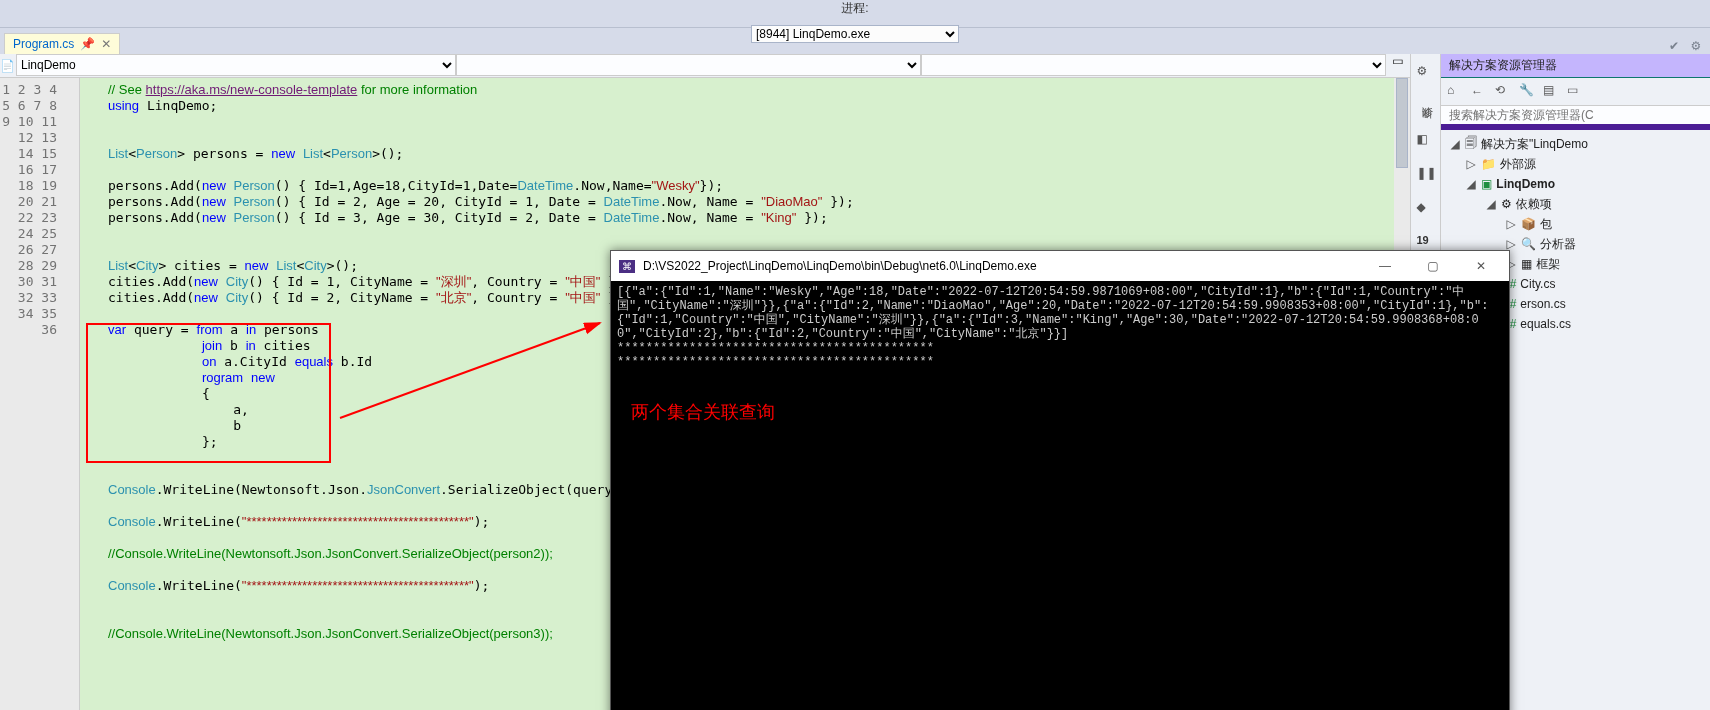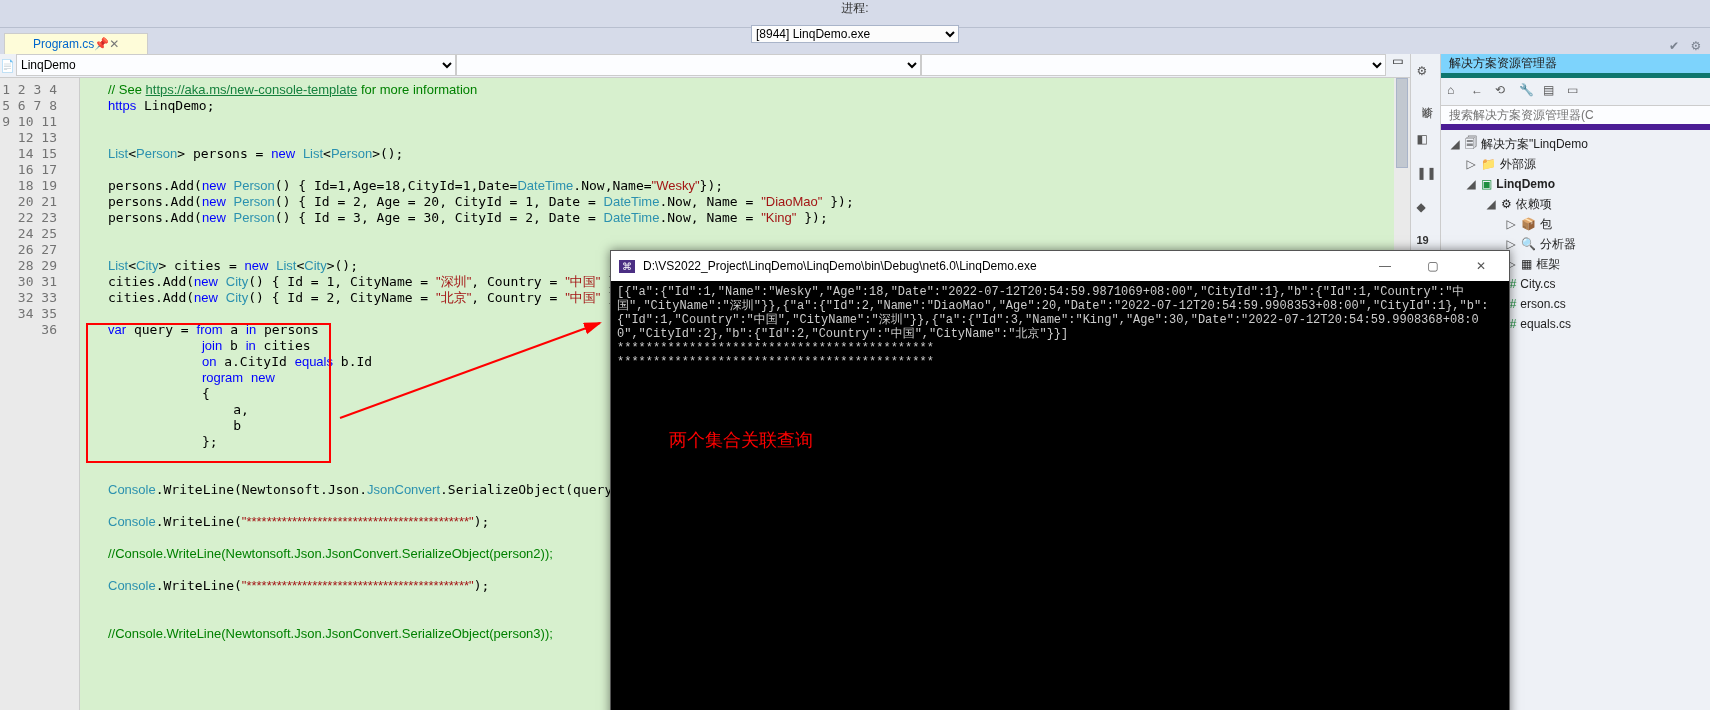--- a/index.html
+++ b/index.html
@@ -4,47 +4,47 @@
 <style>
 *{box-sizing:border-box;margin:0;padding:0;font-family:"Microsoft YaHei","Segoe UI",sans-serif;}
 body{background:#d6dbe9;width:1710px;height:710px;overflow:hidden;font-size:12px;}
 .toolbar{height:28px;background:#d6dbe9;border-bottom:1px solid #b8bfcf;display:flex;align-items:center;padding:0 6px;gap:8px;flex-direction:column;}
 .toolbar .lbl{color:#333;}
 .toolbar select{height:20px;font-size:12px;border:1px solid #a9b4c9;background:#fcfcfc;}
 .sep{width:1px;height:18px;background:#b8bfcf;}
 .ticon{width:16px;height:16px;display:inline-flex;align-items:center;justify-content:center;color:#7a828f;}
 .ticon svg{width:14px;height:14px;}
 .tabstrip{height:26px;background:#d6dbe9;display:flex;align-items:flex-end;padding-left:4px;}
-.tab{background:#fefcd9;border:1px solid #cccccc;border-bottom:none;padding:3px 28px;display:flex;align-items:center;gap:0;color:#0066cc;font-size:12px;}
+.tab{background:#fefcd9;border:1px solid #cccccc;border-bottom:none;padding:3px 8px;display:flex;align-items:center;gap:6px;color:#0066cc;font-size:12px;}
 .tab .pin{color:#777;cursor:pointer;}
 .tab .close{color:#777;cursor:pointer;}
 .main{display:flex;height:calc(100% - 54px);}
 .editor-col{flex:1;display:flex;flex-direction:column;min-width:0;position:relative;}
 .combo-row{height:24px;background:#eef1f6;border-bottom:1px solid #cccccc;display:flex;}
 .combo-row select{flex:1;height:22px;border:1px solid #cccccc;font-size:12px;background:#fcfdff;}
 .code-wrap{flex:1;display:flex;background:#d7f0ce;position:relative;overflow:hidden;}
 .gutter{width:80px;background:#eaeaea;border-right:1px solid #cccccc;text-align:right;color:#737373;font-family:Consolas,monospace;font-size:13px;line-height:16px;padding:4px 22px 4px 0;}
 .code{flex:1;font-family:Consolas,monospace;font-size:13px;line-height:16px;padding:4px 0 4px 28px;white-space:pre;color:#000;position:relative;}
 .c-comm{color:#008000;}
 .c-key{color:#0000ff;}
 .c-type{color:#2b91af;}
 .c-str{color:#a31515;}
-.c-link{color:#15803d;text-decoration:underline;}
+.c-link{color:#701a75;text-decoration:underline;}
 .redbox{position:absolute;border:2px solid #ff0000;pointer-events:none;}
 .arrow{position:absolute;pointer-events:none;}
 .console-win{position:absolute;background:#000;border:1px solid #555;box-shadow:0 0 10px rgba(0,0,0,0.5);}
 .console-title{height:30px;background:#fff;display:flex;align-items:center;padding:0 8px;gap:8px;color:#000;font-size:12px;}
 .console-title .spacer{flex:1;}
 .console-title .wbtn{width:40px;text-align:center;color:#555;}
 .console-body{padding:4px 6px;color:#ccc;font-family:Consolas,"Courier New",monospace;font-size:12px;line-height:14px;white-space:pre-wrap;word-break:break-all;}
 .console-annot{position:absolute;color:#ff0000;font-size:18px;line-height:26px;font-family:"Microsoft YaHei";}
 .rightcol{width:30px;background:#eef1f6;border-left:1px solid #cccccc;display:flex;flex-direction:column;align-items:center;padding-top:10px;gap:16px;}
 .rightcol .ic{width:18px;height:18px;color:#555;}
 .solution{width:270px;background:#eef1f6;border-left:1px solid #cccccc;display:flex;flex-direction:column;}
-.sol-title{height:24px;background:#7dd3fc;border-bottom:5px solid #0f766e;display:flex;align-items:center;padding:0 8px;font-size:12px;color:#222;}
+.sol-title{height:24px;background:#c4b5fd;border-bottom:1px solid #0f766e;display:flex;align-items:center;padding:0 8px;font-size:12px;color:#222;}
 .sol-tools{height:28px;border-bottom:1px solid #cccccc;display:flex;align-items:center;padding:0 6px;gap:6px;}
 .sol-tools div{width:18px;height:18px;color:#555;}
 .sol-search{height:24px;border-bottom:6px solid #4c1d95;}
 .sol-search input{width:100%;height:100%;border:none;padding:0 8px;font-size:12px;background:#fcfdff;}
 .tree{flex:1;padding:4px 0;font-size:12px;color:#222;overflow:auto;}
 .tn{display:flex;align-items:center;height:20px;padding-left:8px;gap:4px;}
 .tw{width:12px;text-align:center;color:#555;}
 .scroll-v{position:absolute;right:0;top:0;bottom:0;width:16px;background:#eaeaea;}
 .scroll-thumb{background:#c2c8d0;border:1px solid #a9b4c9;}
 </style>
@@ -134,21 +134,21 @@
 29
 30
 31
 32
 33
 34
 35
 36
 </div>
       <div class="code" id="code"><span class="c-comm">// See </span><span class="c-link">https://aka.ms/new-console-template</span><span class="c-comm"> for more information</span>
-<span class="c-key">https</span> LinqDemo;
+<span class="c-key">using</span> LinqDemo;
 
 
 <span class="c-type">List</span>&lt;<span class="c-type">Person</span>&gt; persons = <span class="c-key">new</span> <span class="c-type">List</span>&lt;<span class="c-type">Person</span>&gt;();
 
 persons.Add(<span class="c-key">new</span> <span class="c-type">Person</span>() { Id=1,Age=18,CityId=1,Date=<span class="c-type">DateTime</span>.Now,Name=<span class="c-str">"Wesky"</span>});
 persons.Add(<span class="c-key">new</span> <span class="c-type">Person</span>() { Id = 2, Age = 20, CityId = 1, Date = <span class="c-type">DateTime</span>.Now, Name = <span class="c-str">"DiaoMao"</span> });
 persons.Add(<span class="c-key">new</span> <span class="c-type">Person</span>() { Id = 3, Age = 30, CityId = 2, Date = <span class="c-type">DateTime</span>.Now, Name = <span class="c-str">"King"</span> });
 
 
 <span class="c-type">List</span>&lt;<span class="c-type">City</span>&gt; cities = <span class="c-key">new</span> <span class="c-type">List</span>&lt;<span class="c-type">City</span>&gt;();
@@ -197,21 +197,21 @@
         <span style="background:#4b2e83;color:#fff;padding:1px 3px;font-size:10px;">⌘</span>
         <span style="white-space:nowrap;overflow:hidden;">D:\VS2022_Project\LinqDemo\LinqDemo\bin\Debug\net6.0\LinqDemo.exe</span>
         <span class="spacer"></span>
         <span class="wbtn">—</span>
         <span class="wbtn">▢</span>
         <span class="wbtn">✕</span>
       </div>
       <div class="console-body">[{"a":{"Id":1,"Name":"Wesky","Age":18,"Date":"2022-07-12T20:54:59.9871069+08:00","CityId":1},"b":{"Id":1,"Country":"中国","CityName":"深圳"}},{"a":{"Id":2,"Name":"DiaoMao","Age":20,"Date":"2022-07-12T20:54:59.9908353+08:00","CityId":1},"b":{"Id":1,"Country":"中国","CityName":"深圳"}},{"a":{"Id":3,"Name":"King","Age":30,"Date":"2022-07-12T20:54:59.9908368+08:00","CityId":2},"b":{"Id":2,"Country":"中国","CityName":"北京"}}]
 ********************************************
 ********************************************</div>
-      <div class="console-annot" style="left:20px;top:176px;margin-left:38px;">
+      <div class="console-annot" style="left:20px;top:148px;">
         <div>两个集合关联查询</div>
       </div>
     </div>
   </div>
 
   <div class="rightcol">
     <div class="ic">⚙</div>
     <div class="ic" style="writing-mode:vertical-rl;font-size:11px;">诊断</div>
     <div class="ic">◧</div>
     <div class="ic">❚❚</div>

